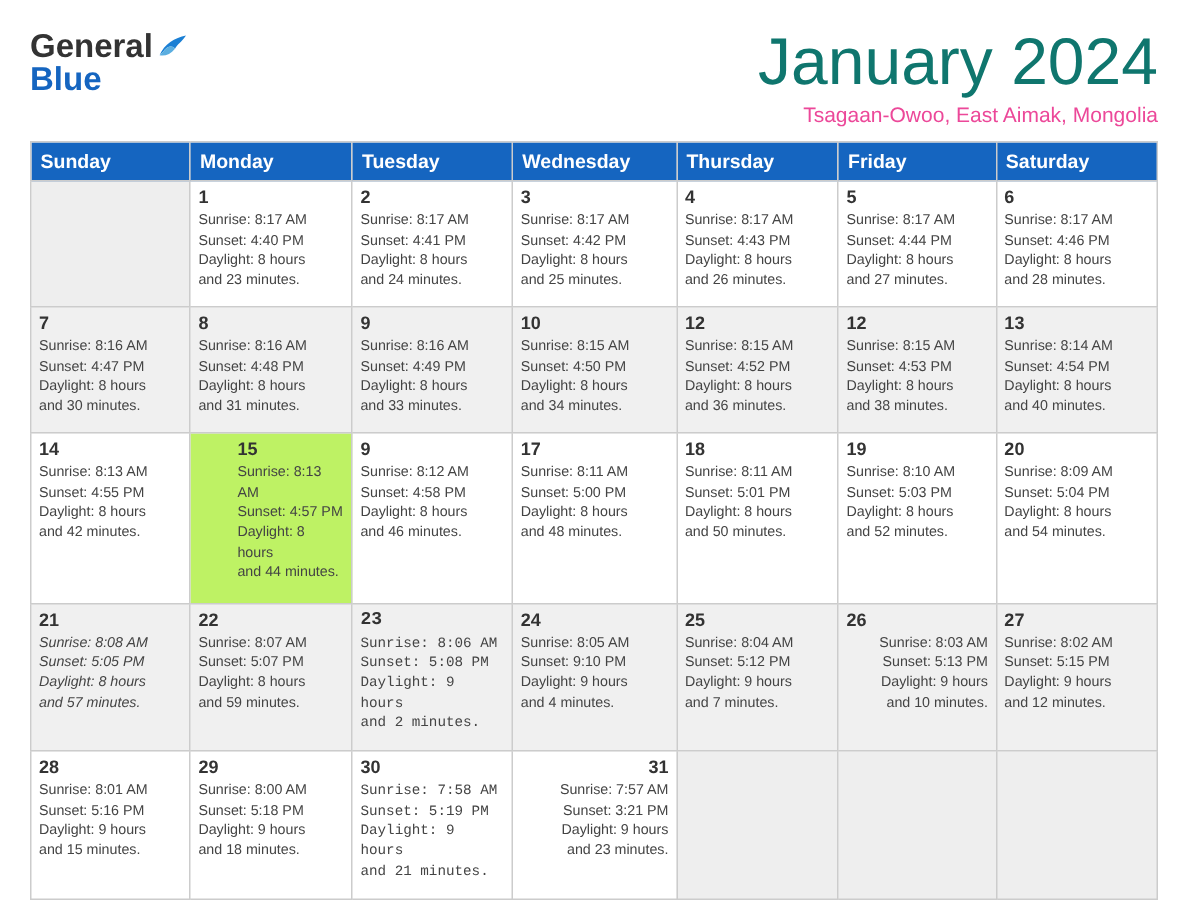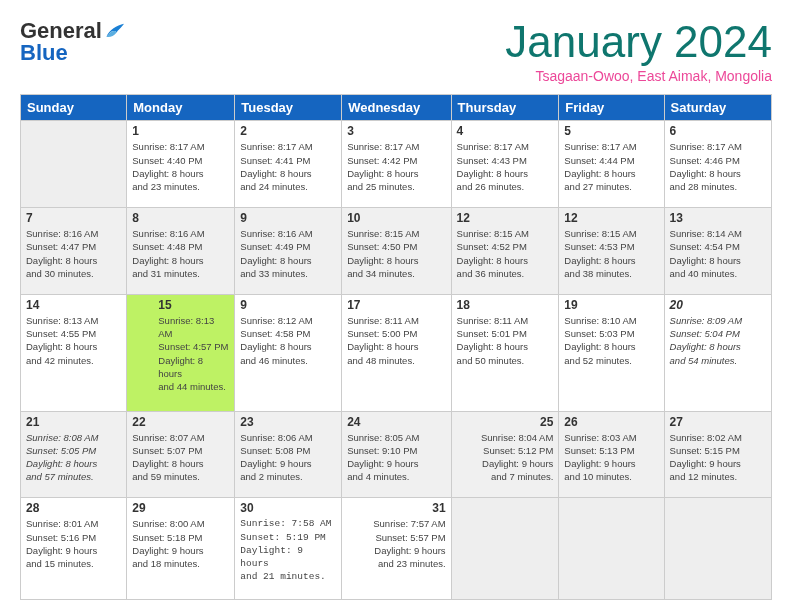--- a/index.html
+++ b/index.html
@@ -245,21 +245,21 @@
 Daylight: 8 hours
 and 50 minutes.</div>
           </td>
           <td style="background: rgb(255, 255, 255);">
             <span class="day-num">19</span>
             <div class="day-info" style="white-space: pre-line;">Sunrise: 8:10 AM
 Sunset: 5:03 PM
 Daylight: 8 hours
 and 52 minutes.</div>
           </td>
-          <td style="background: rgb(255, 255, 255); font-style: italic;">
+          <td style="background: rgb(255, 255, 255);">
             <span class="day-num">20</span>
             <div class="day-info" style="white-space: pre-line;">Sunrise: 8:09 AM
 Sunset: 5:04 PM
 Daylight: 8 hours
 and 54 minutes.</div>
           </td>
         </tr>
         <tr>
           <td style="background: rgb(240, 240, 240);">
             <span class="day-num">21</span>
@@ -268,44 +268,44 @@
 Daylight: 8 hours
 and 57 minutes.</div>
           </td>
           <td style="background: rgb(240, 240, 240);">
             <span class="day-num">22</span>
             <div class="day-info" style="white-space: pre-line;">Sunrise: 8:07 AM
 Sunset: 5:07 PM
 Daylight: 8 hours
 and 59 minutes.</div>
           </td>
-          <td style="background: rgb(240, 240, 240);">
+          <td style="background: rgb(240, 240, 240); font-family: Liberation Mono, monospace;">
             <span class="day-num">23</span>
             <div class="day-info" style="white-space: pre-line;">Sunrise: 8:06 AM
 Sunset: 5:08 PM
 Daylight: 9 hours
 and 2 minutes.</div>
           </td>
           <td style="background: rgb(240, 240, 240);">
             <span class="day-num">24</span>
             <div class="day-info" style="white-space: pre-line;">Sunrise: 8:05 AM
 Sunset: 9:10 PM
 Daylight: 9 hours
 and 4 minutes.</div>
           </td>
-          <td style="background: rgb(240, 240, 240); text-align: right;">
+          <td style="background: rgb(240, 240, 240);">
             <span class="day-num">25</span>
             <div class="day-info" style="white-space: pre-line;">Sunrise: 8:04 AM
 Sunset: 5:12 PM
 Daylight: 9 hours
 and 7 minutes.</div>
           </td>
           <td style="background: rgb(240, 240, 240);">
             <span class="day-num">26</span>
-            <div class="day-info" style="white-space: pre-line;">Sunrise: 8:03 AM
+            <div class="day-info" style="white-space: pre-line; text-align: right;">Sunrise: 8:03 AM
 Sunset: 5:13 PM
 Daylight: 9 hours
 and 10 minutes.</div>
           </td>
           <td style="background: rgb(240, 240, 240);">
             <span class="day-num">27</span>
             <div class="day-info" style="white-space: pre-line;">Sunrise: 8:02 AM
 Sunset: 5:15 PM
 Daylight: 9 hours
 and 12 minutes.</div>
@@ -329,21 +329,21 @@
           <td style="background: rgb(255, 255, 255);">
             <span class="day-num">30</span>
             <div class="day-info" style="white-space: pre-line; font-family: Liberation Mono, monospace;">Sunrise: 7:58 AM
 Sunset: 5:19 PM
 Daylight: 9 hours
 and 21 minutes.</div>
           </td>
           <td style="background: rgb(255, 255, 255); text-align: right;">
             <span class="day-num">31</span>
             <div class="day-info" style="white-space: pre-line;">Sunrise: 7:57 AM
-Sunset: 5:57 PM
+Sunset: 3:21 PM
 Daylight: 9 hours
 and 23 minutes.</div>
           </td>
           <td style="background: rgb(238, 238, 238);"></td>
           <td style="background: rgb(238, 238, 238);"></td>
           <td style="background: rgb(238, 238, 238);"></td>
         </tr>
       </tbody>
   </table>
 </div>

